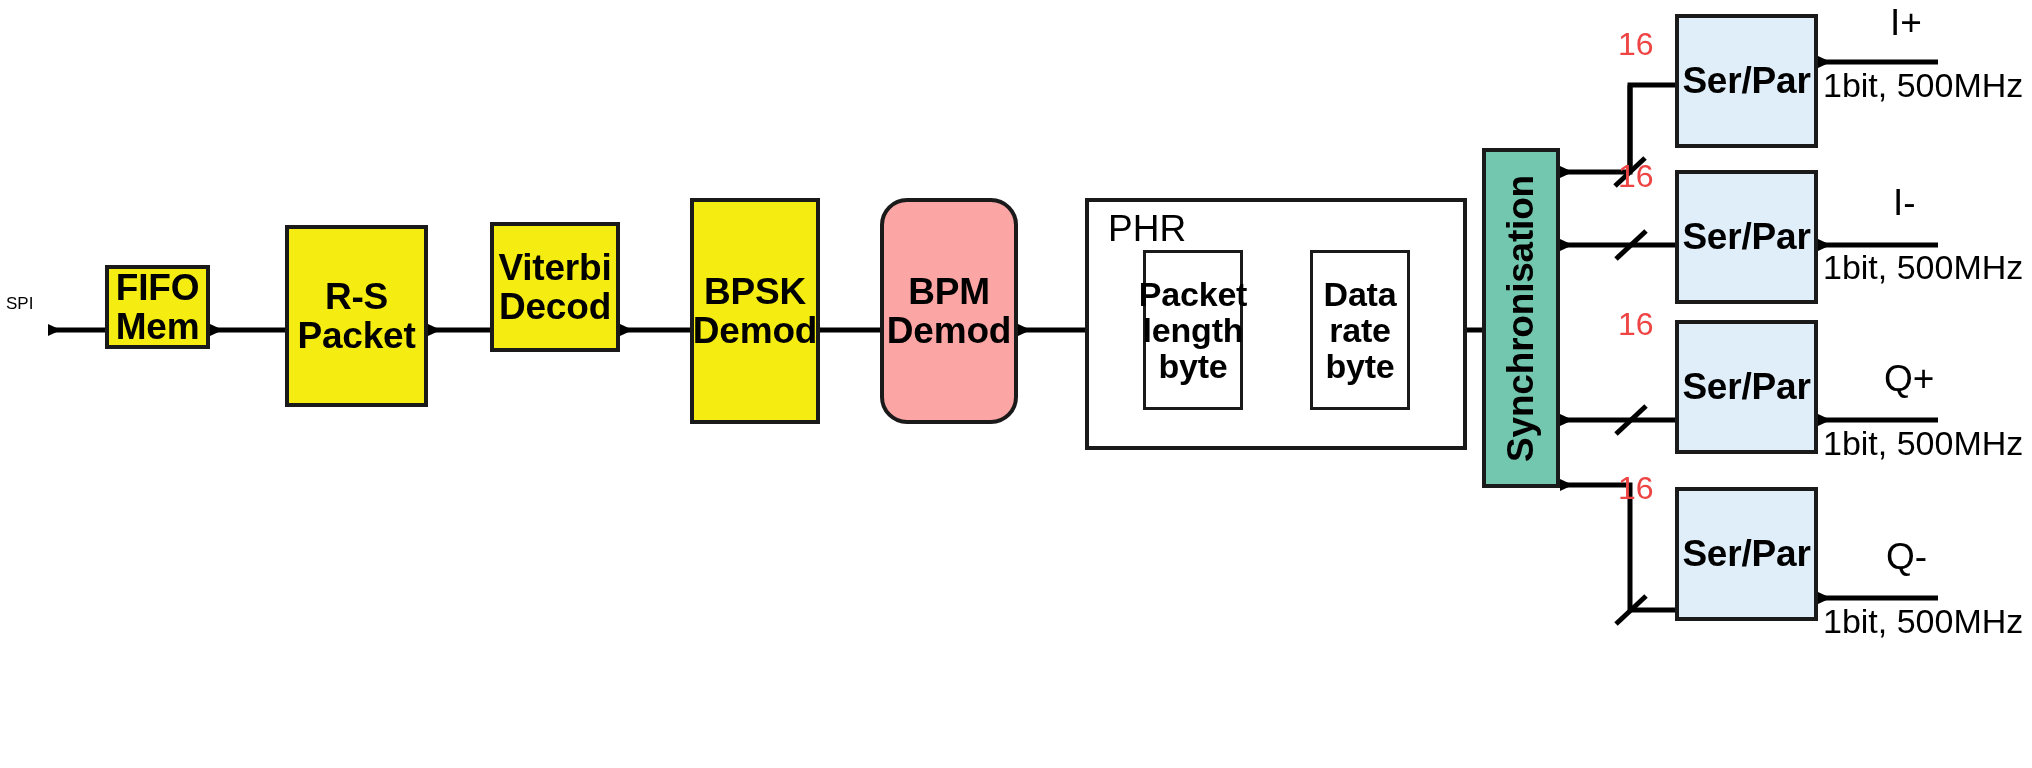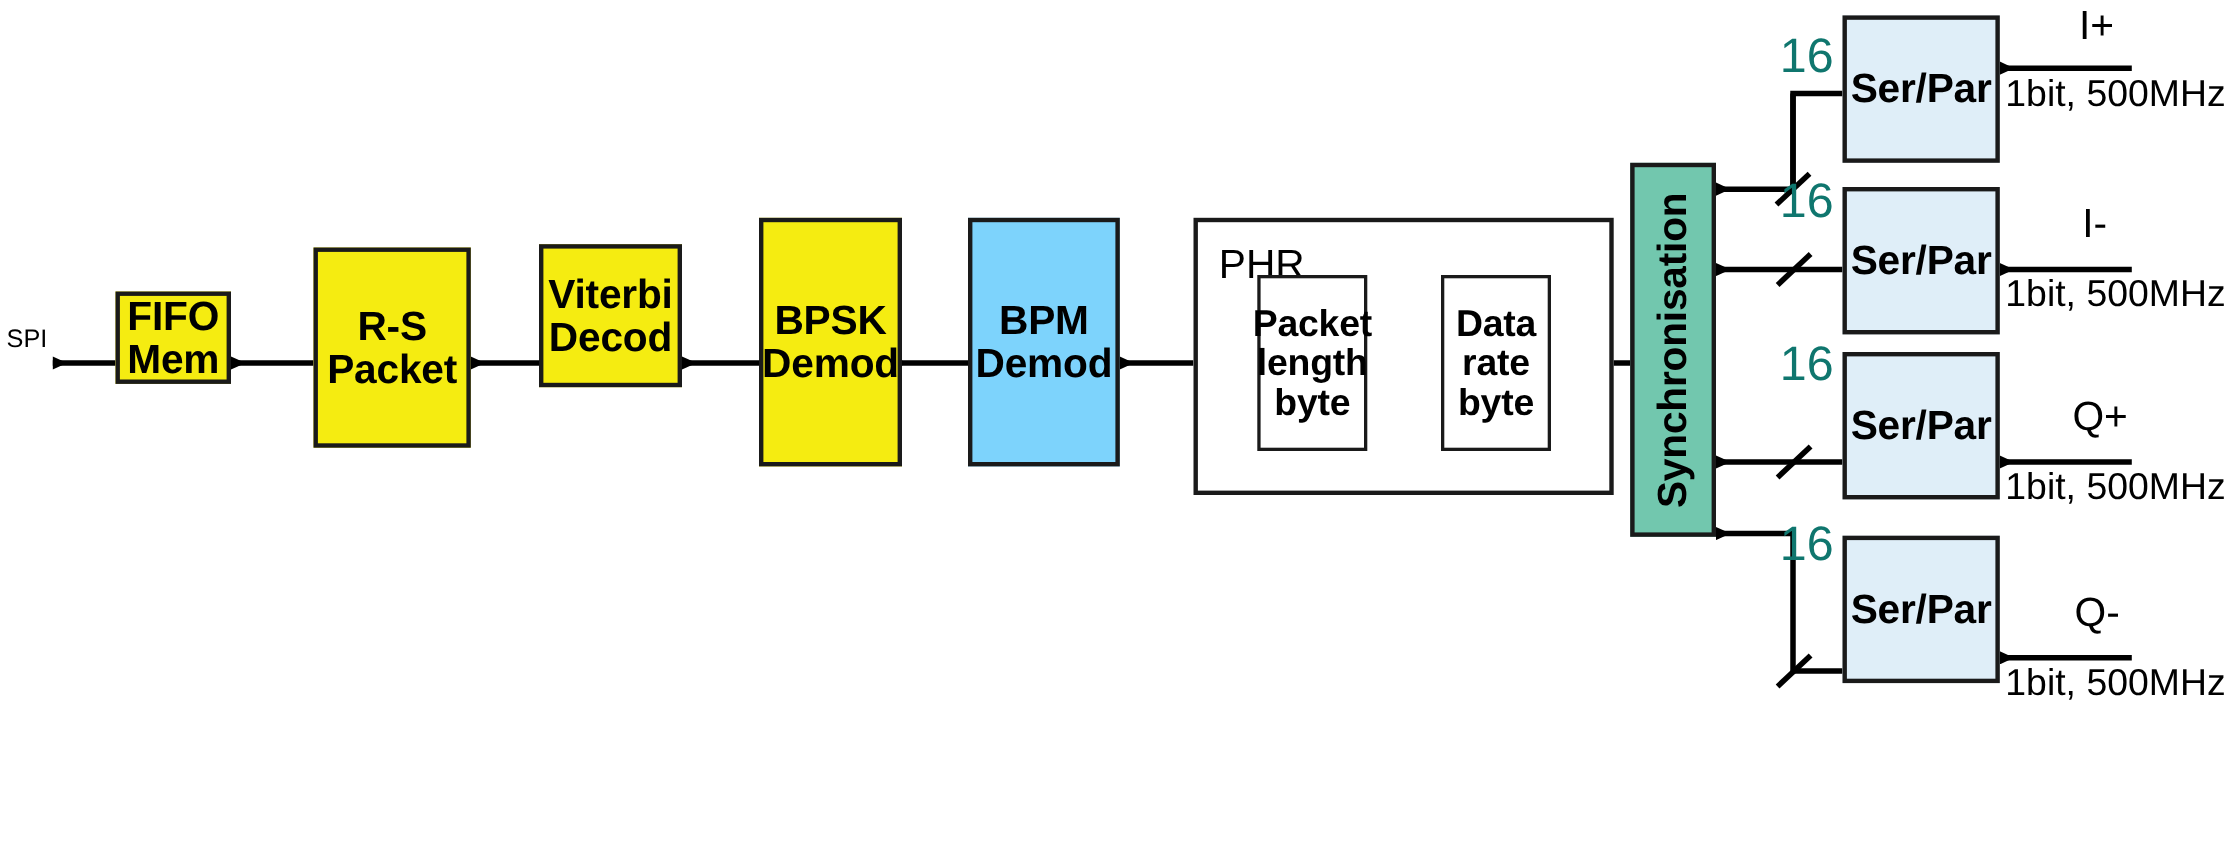--- a/index.html
+++ b/index.html
@@ -23,21 +23,21 @@
     align-items: center;
     justify-content: center;
     text-align: center;
     color: #000000;
     line-height: 1.06;
     font-size: 37px;
     letter-spacing: -0.2px;
     font-weight: bold;
   }
   .blk.yellow { background: #f5ec11; }
-  .blk.olive  { background: #7dd3fc; }
+  .blk.olive  { background: #fca5a5; border-radius: 27px; }
   .blk.teal   { background: #72c7ae; }
   .blk.blue   { background: #dfeef8; }
   .blk.white  { background: #ffffff; }
   .blk.outline-thin { border-width: 3px; }
 
   .vert-label {
     writing-mode: vertical-rl;
     transform: rotate(180deg);
     white-space: nowrap;
     font-size: 37px;
@@ -47,43 +47,42 @@
     position: absolute;
     box-sizing: border-box;
     border: 4px solid #1a1a1a;
     background: #ffffff;
   }
   .phr-title {
     position: absolute;
     font-size: 37px;
     color: #000;
     white-space: nowrap;
-    margin-top: 12px;
   }
 
   .txt {
     position: absolute;
     font-size: 37px;
     color: #000;
     white-space: nowrap;
   }
-  .txt.small { font-size: 23px; }
+  .txt.small { font-size: 17px; }
 
   svg.wires {
     position: absolute;
     left: 0;
     top: 0;
     width: 2032px;
     height: 768px;
     pointer-events: none;
   }
   .lbl-bus {
     position: absolute;
-    font-size: 44px;
-    color: #0f766e;
+    font-size: 32px;
+    color: #ef4444;
     white-space: nowrap;
   }
 </style>
 </head>
 <body>
 
 <div id="canvas">
 
   <svg class="wires" viewBox="0 0 2032 768">
     <defs>

